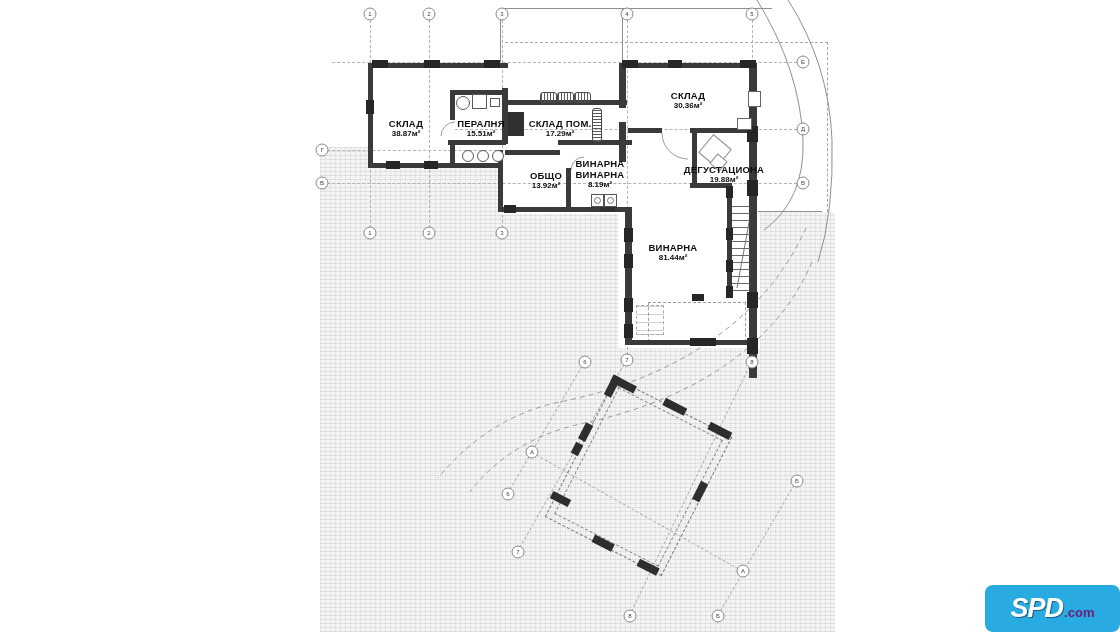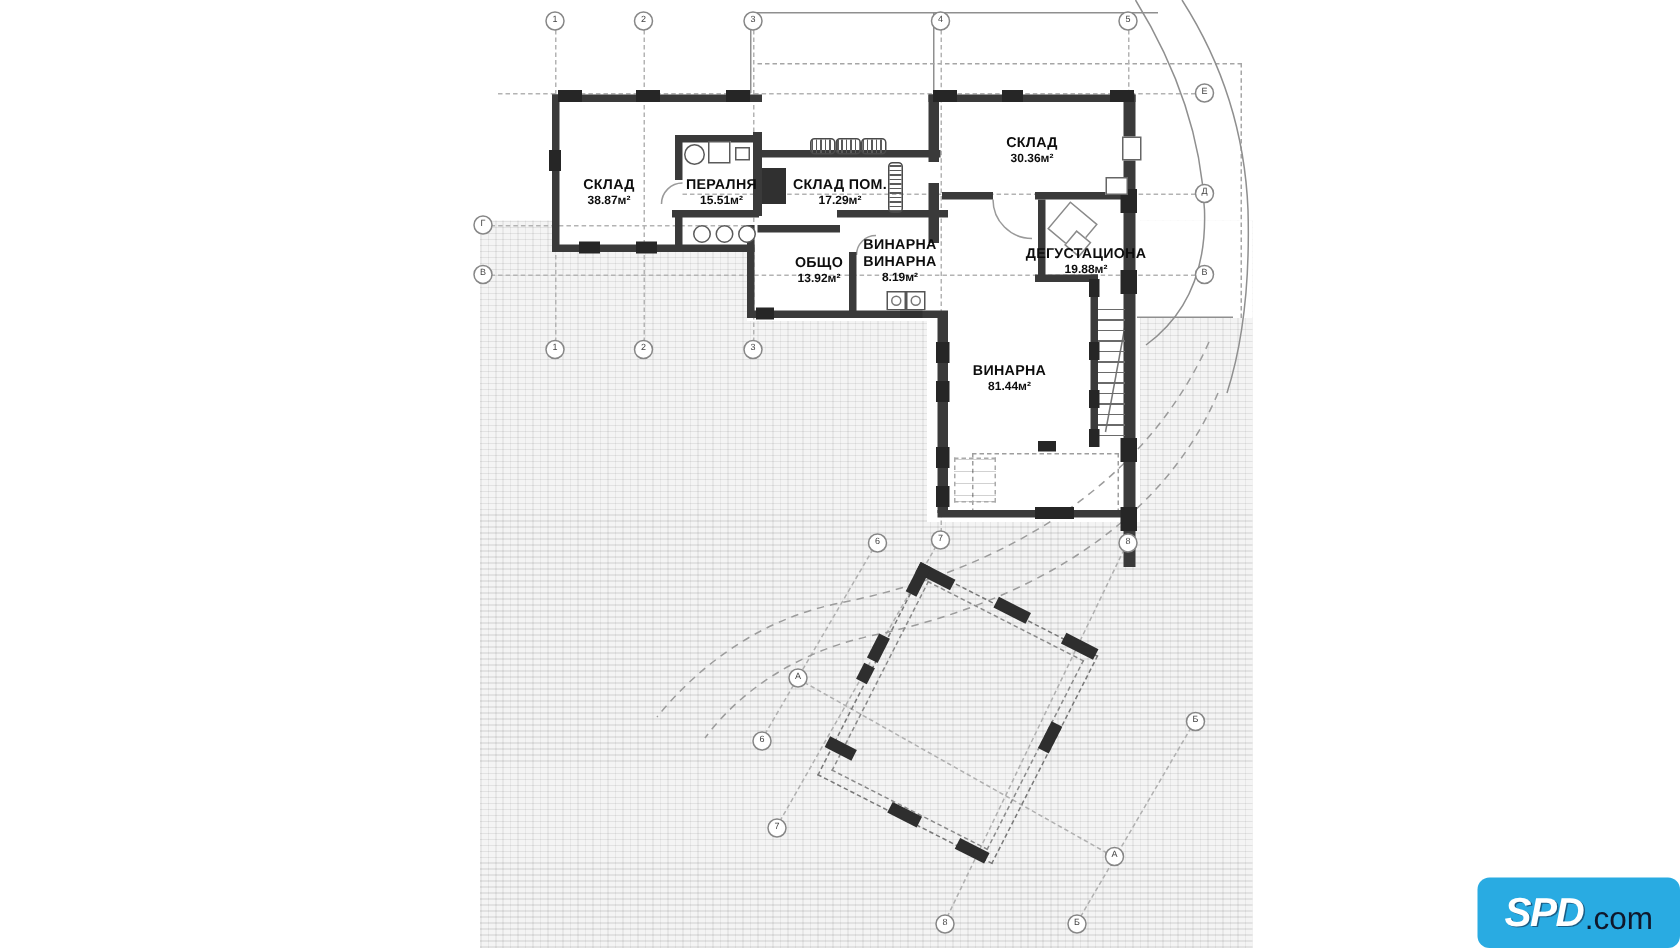--- a/index.html
+++ b/index.html
@@ -53,21 +53,21 @@
   
   #pergola{position:absolute;left:573px;top:399px;width:129px;height:154px;
        transform:rotate(27deg);border:1px dashed #787878;z-index:4;}
   #pergola .inner{position:absolute;left:6px;top:6px;right:6px;bottom:6px;border:1px dashed #8a8a8a;}
   #pergola .pc{position:absolute;background:#2e2e2e;}
   
   #logo{position:absolute;left:985px;top:585px;width:135px;height:47px;background:#29abe2;
        border-radius:8px;display:flex;align-items:center;justify-content:center;gap:1px;z-index:10;}
   #logo .brand{color:#fff;font-weight:bold;font-style:italic;font-size:27px;letter-spacing:-1px;
        text-shadow:1px 1px 0 #1b5e86;}
-  #logo .suffix{color:#0f172a;font-weight:normal;font-size:21px;margin-top:8px;}
+  #logo .suffix{color:#701a75;font-weight:bold;font-size:13px;margin-top:8px;}
   svg.ovl{position:absolute;left:0;top:0;z-index:3;}
 </style>
 </head>
 <body>
 
 <div id="canvas">
 
   <div class="hatch" style="left:320px;top:147px;width:515px;height:485px"></div>
 
   <div class="white" style="left:368px;top:62px;width:264px;height:106px"></div>

